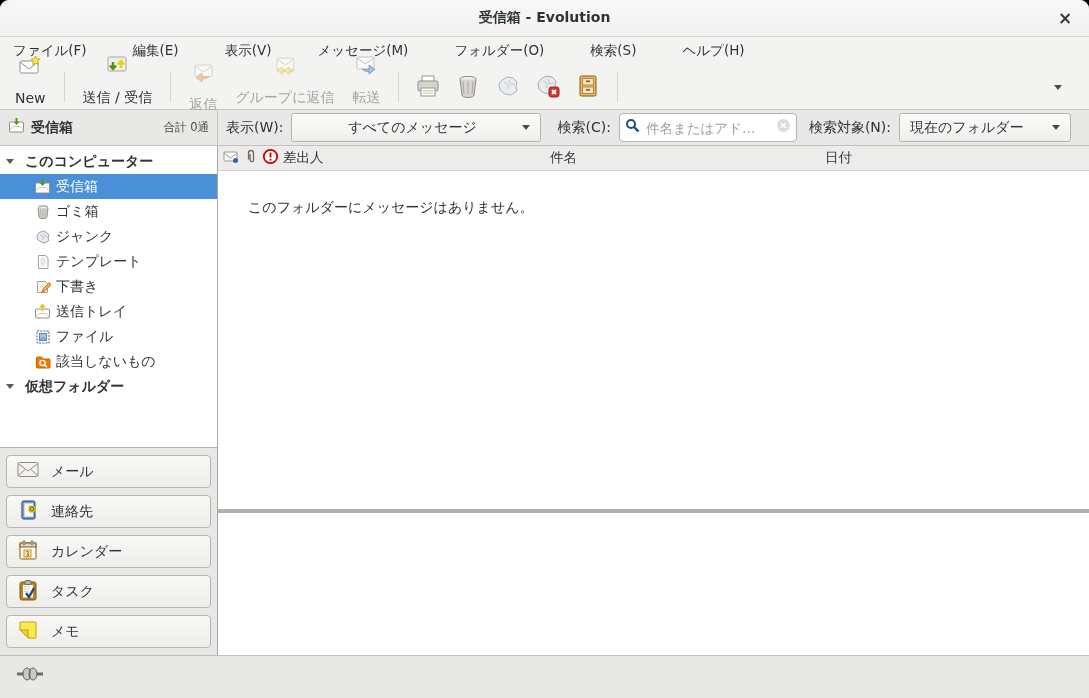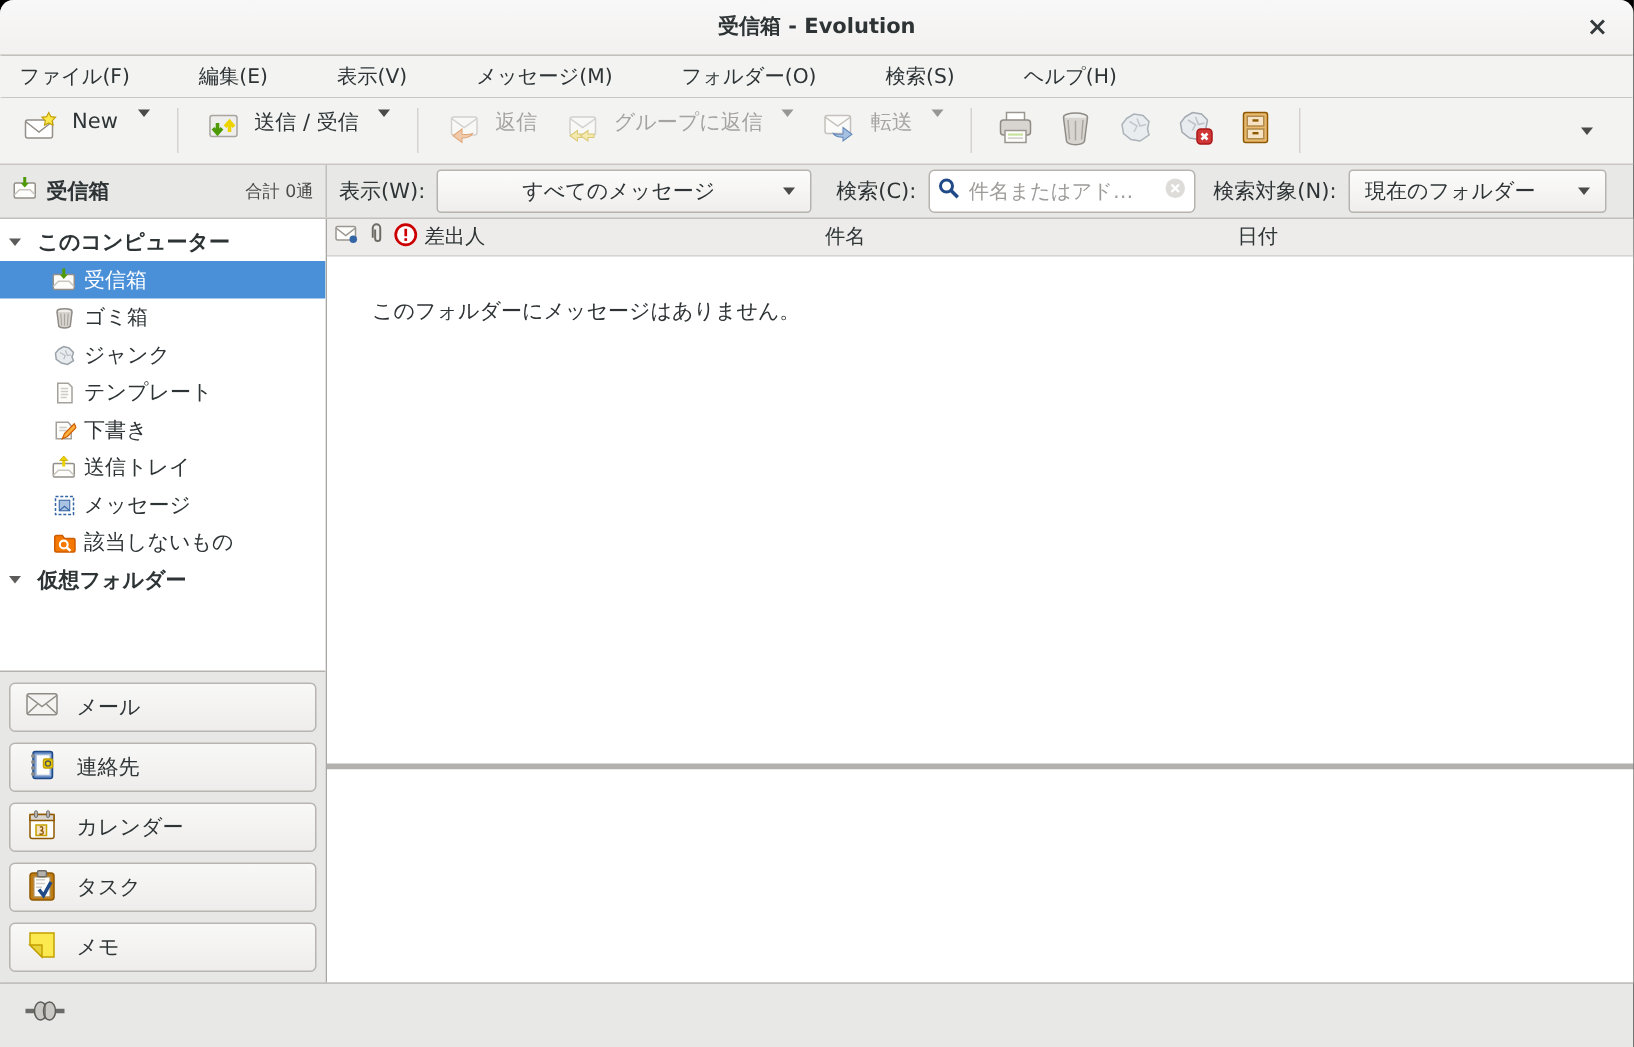--- a/index.html
+++ b/index.html
@@ -10,21 +10,21 @@
   .titlebar{position:absolute;left:0;top:0;right:0;height:36px;background:linear-gradient(#f9f8f8,#f2f1f0);border-bottom:1px solid #d8d4d0;display:flex;align-items:center;justify-content:center;}
   .title{font-weight:bold;font-size:14px;}
   .close-btn{position:absolute;right:12px;top:6px;width:24px;height:24px;display:flex;align-items:center;justify-content:center;font-size:17px;font-weight:bold;color:#33393b;cursor:default;}
 
   
   .menubar{position:absolute;left:0;top:37px;right:0;height:28px;background:#f3f3f2;display:flex;align-items:center;padding-left:4px;gap:28px;}
   .menu-item{padding:4px 9px;font-size:13.5px;}
 
   
   .toolbar{position:absolute;left:0;top:65px;right:0;height:44px;background:#f3f3f2;border-bottom:1px solid #cac7c3;display:flex;align-items:center;padding:0 6px;}
-  .tbtn{display:flex;gap:9px;padding:5px 9px;border-radius:3px;font-size:14px;white-space:nowrap;}
+  .tbtn{display:flex;align-items:center;gap:9px;padding:5px 9px;border-radius:3px;font-size:14px;white-space:nowrap;flex-direction:column;}
   .tbtn .darr{margin-left:4px;}
   .tbtn.disabled{color:#a5a4a2;}
   .tbtn.icon-only{padding:5px 7px;}
   .tsep{width:1px;height:30px;background:#d6d3cf;margin:0 9px;flex:none;}
   .darr{width:0;height:0;border-left:4px solid transparent;border-right:4px solid transparent;border-top:5px solid #4a4a48;}
   .spacer{flex:1;}
 
   
   .filterbar{position:absolute;left:0;top:110px;right:0;height:35px;background:#e8e8e7;border-bottom:1px solid #c2c0bd;display:flex;align-items:center;}
   .folder-cell{width:218px;flex:none;height:100%;border-right:1px solid #c2c0bd;display:flex;align-items:center;padding:0 8px;box-sizing:border-box;gap:6px;}
@@ -287,21 +287,21 @@
           <span>送信トレイ</span>
         </div>
         <div class="tree-row child">
           <span class="ticon">
               <svg width="16" height="16" viewBox="0 0 16 16">
                 <rect x="2" y="2" width="12" height="12" fill="#fff" stroke="#3465a4" stroke-dasharray="2 1.2"></rect>
                 <rect x="4.5" y="4.5" width="7" height="7" fill="#a9c2e2" stroke="#3465a4" stroke-width=".7"></rect>
                 <path d="M4.5 11.5 L8 8.5 L11.5 11.5" fill="none" stroke="#3465a4" stroke-width=".7"></path>
               </svg>
             </span>
-          <span>メッセージ</span>
+          <span>ファイル</span>
         </div>
         <div class="tree-row child">
           <span class="ticon">
               <svg width="16" height="16" viewBox="0 0 16 16">
                 <path d="M1.5 4 a1 1 0 0 1 1-1 h4 l1.5 2 h6 a1 1 0 0 1 1 1 v7 a1 1 0 0 1 -1 1 h-11.5 a1 1 0 0 1 -1-1z" fill="#f57900" stroke="#ce5c00"></path>
                 <circle cx="7.5" cy="9" r="2.6" fill="none" stroke="#fff" stroke-width="1.4"></circle>
                 <path d="M9.5 11 L12 13.2" stroke="#fff" stroke-width="1.6"></path>
               </svg>
             </span>
           <span>該当しないもの</span>

